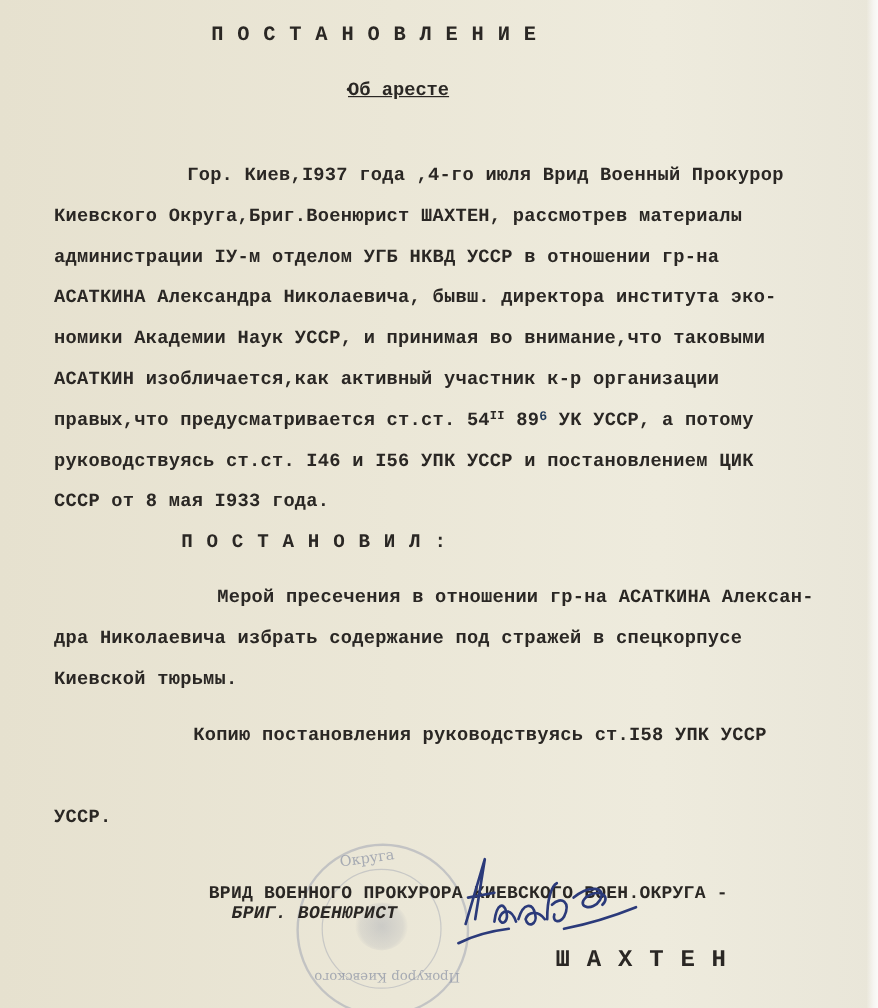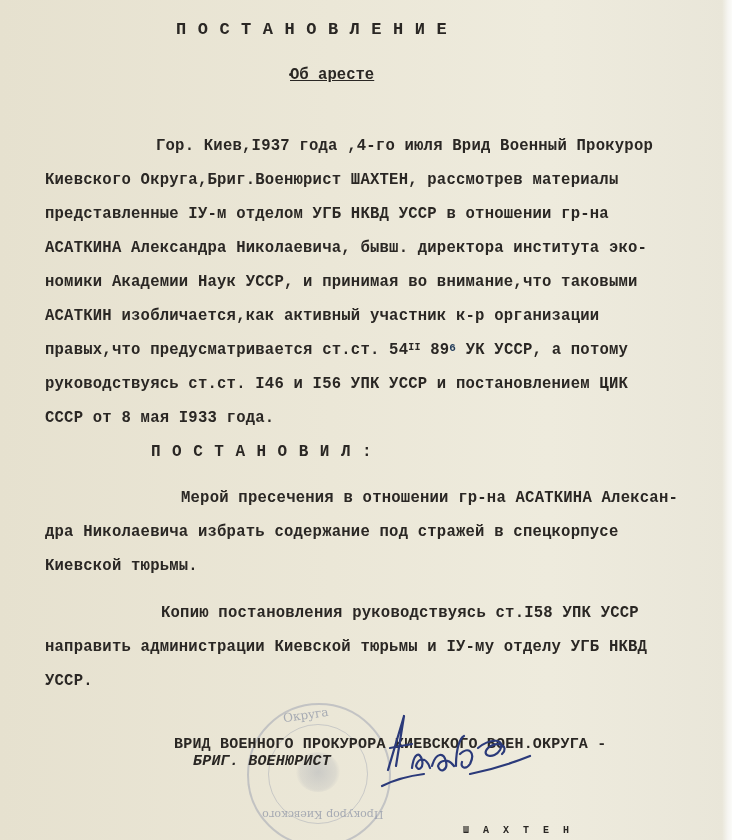--- a/index.html
+++ b/index.html
@@ -45,58 +45,57 @@
     .stamp-text {
       position: absolute; font-family: "DejaVu Serif", serif; font-size: 12px;
       color: rgba(110,120,150,0.55); white-space: pre;
     }
     .emblem {
       position: absolute; left: 296px; top: 752px; width: 44px; height: 40px; border-radius: 50%;
       background: radial-gradient(circle, rgba(110,120,150,0.25) 0%, rgba(110,120,150,0.12) 60%, rgba(0,0,0,0) 75%);
     }
     .signature { position: absolute; left: 360px; top: 708px; width: 200px; height: 90px; }
     .sig-block { position: absolute; font-size: 15px; font-weight: bold; white-space: pre; letter-spacing: 0.2px; }
-    .sig-name { position: absolute; left: 463px; top: 789px; font-size: 10px; font-weight: bold; letter-spacing: 14px; white-space: pre; margin-top: 36px; }
+    .sig-name { position: absolute; left: 463px; top: 789px; font-size: 20px; font-weight: bold; letter-spacing: 14px; white-space: pre; }
   </style>
 </head>
 <body>
 
 <div class="page">
   <div class="edge"></div>
 
   <div class="stamp"></div>
   <div class="stamp-inner"></div>
   <div class="emblem"></div>
   <div class="stamp-text" style="left:283px; top:708px; transform:rotate(-8deg);">Округа</div>
   <div class="stamp-text" style="left:262px; top:808px; transform:rotate(180deg); font-size:11px;">Прокурор Киевского</div>
 
   <div class="title">ПОСТАНОВЛЕНИЕ</div>
   <div class="dot"></div>
   <div class="subtitle">Об аресте</div>
 
   <div class="line" style="left:156px; top:137px;">Гор. Киев,I937 года ,4-го июля Врид Военный Прокурор</div>
   <div class="line" style="left:45px;  top:171px;">Киевского Округа,Бриг.Военюрист ШАХТЕН, рассмотрев материалы</div>
-  <div class="line" style="left:45px;  top:205px;">представленные IУ-м отделом УГБ НКВД УССР в отношении гр-на</div>
+  <div class="line" style="left:45px;  top:205px;">администрации IУ-м отделом УГБ НКВД УССР в отношении гр-на</div>
   <div class="line" style="left:45px;  top:239px;">АСАТКИНА Александра Николаевича, бывш. директора института эко-</div>
   <div class="line" style="left:45px;  top:273px;">номики Академии Наук УССР, и принимая во внимание,что таковыми</div>
   <div class="line" style="left:45px;  top:307px;">АСАТКИН изобличается,как активный участник к-р организации</div>
 
   <div class="line" style="left:45px; top:341px;"><span>правых,что предусматривается ст.ст. 54</span><sup>II</sup><span> 89</span><sup class="ink">6</sup><span> УК УССР, а потому</span></div>
 
   <div class="line" style="left:45px; top:375px;">руководствуясь ст.ст. I46 и I56 УПК УССР и постановлением ЦИК</div>
   <div class="line" style="left:45px; top:409px;">СССР от 8 мая I933 года.</div>
 
   <div class="line spaced" style="left:151px; top:443px; font-size:16px;">ПОСТАНОВИЛ:</div>
 
   <div class="line" style="left:151px; top:489px;margin-left:30px;">Мерой пресечения в отношении гр-на АСАТКИНА Алексан-</div>
   <div class="line" style="left:45px;  top:523px;">дра Николаевича избрать содержание под стражей в спецкорпусе</div>
   <div class="line" style="left:45px;  top:557px;">Киевской тюрьмы.</div>
 
   <div class="line" style="left:161px; top:604px;">Копию постановления руководствуясь ст.I58 УПК УССР</div>
-  <div class="line" style="left:45px;  top:638px;">направить администрации Киевской тюрьмы и IУ-му отделу УГБ НКВД</div>
   <div class="line" style="left:45px;  top:672px;">УССР.</div>
 
   <div class="sig-block" style="left:174px; top:736px;">ВРИД ВОЕННОГО ПРОКУРОРА КИЕВСКОГО ВОЕН.ОКРУГА -</div>
   <div class="sig-block" style="left:193px; top:753px;font-style:italic;">БРИГ. ВОЕНЮРИСТ</div>
   <div class="sig-name">ШАХТЕН</div>
 
   <svg class="signature" viewBox="0 0 200 90">
     <g fill="none" stroke="#2b3a7a" stroke-width="2.2" stroke-linecap="round" stroke-linejoin="round">
       <path d="M28 62 L44 8 L36 58"></path>
       <path d="M30 40 L52 36"></path>

